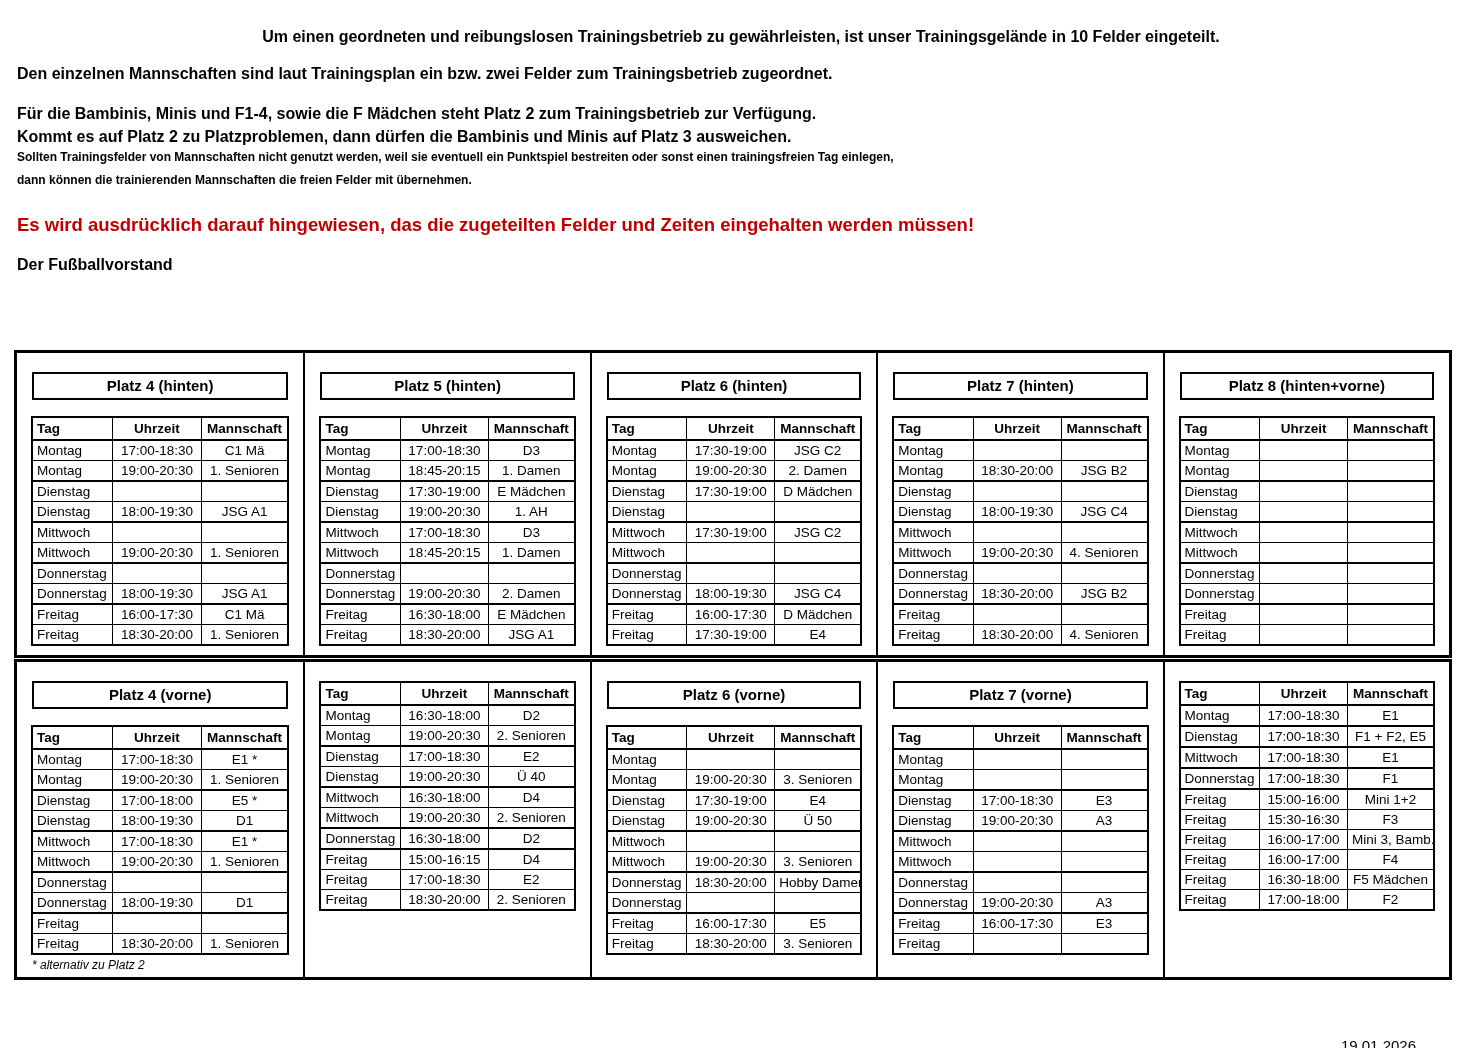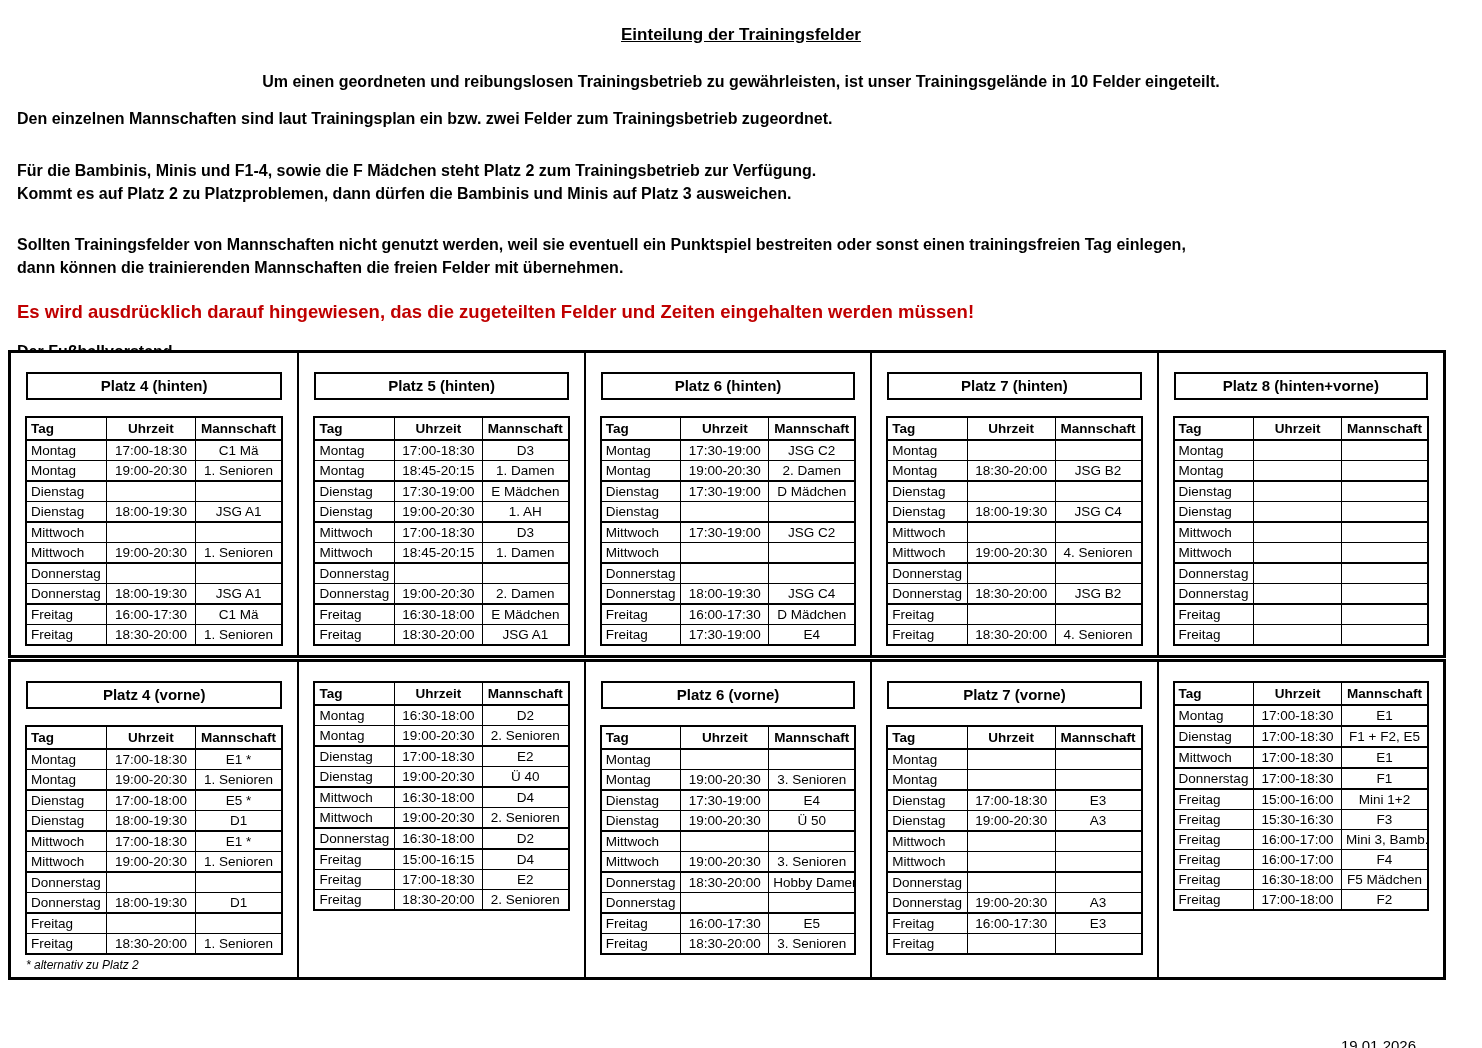--- a/index.html
+++ b/index.html
@@ -20,42 +20,41 @@
     text-decoration:underline;
   }
   .intro { margin:0 17px; }
   .ip {
     font-size:16px;
     font-weight:bold;
     margin:0;
   }
   .ip1 { margin-top:28px;text-align:center; }
   .ip2 { margin-top:19px; }
-  .ip3 { margin-top:34px; }
+  .ip3 { margin-top:22px; }
   .ip4 { margin-top:5px; }
   .p5 {
-    margin-top:30px;
-    font-size:16px;
+    font-size:12px;
     font-weight:bold;
     line-height:23px;
   }
   .warning {
     margin:22px 0 0;
     font-size:18.5px;
     font-weight:bold;
     color:var(--warning, #C00000);
   }
   .signature {
     margin:20px 0 0;
     font-size:16px;
     font-weight:bold;
   }
   .row-box {
     position:absolute;
-    left:8px;
+    left:14px;
     width:1438px;
     border:3px solid #000;
     box-sizing:border-box;
     display:grid;
     grid-template-columns:repeat(5, 1fr);
     background:#fff;
   }
   .row-box-top { top:350px; height:308px; }
   .row-box-bottom { top:659px; height:321px; }
   .panel {
@@ -107,21 +106,20 @@
     top:1037px;
     right:66px;
     font-size:15px;
   }
 </style>
 </head>
 <body>
 
 <div class="page">
 
-  <h1 class="doc-title">Einteilung der Trainingsfelder</h1>
 
   <div class="intro">
     <p class="ip ip1">Um einen geordneten und reibungslosen Trainingsbetrieb zu gewährleisten, ist unser Trainingsgelände in 10 Felder eingeteilt.</p>
     <p class="ip ip2">Den einzelnen Mannschaften sind laut Trainingsplan ein bzw. zwei Felder zum Trainingsbetrieb zugeordnet.</p>
     <p class="ip ip3">Für die Bambinis, Minis und F1-4, sowie die F Mädchen steht Platz 2 zum Trainingsbetrieb zur Verfügung.</p>
     <p class="ip ip4">Kommt es auf Platz 2 zu Platzproblemen, dann dürfen die Bambinis und Minis auf Platz 3 ausweichen.</p>
     <div class="p5">
       <div>Sollten Trainingsfelder von Mannschaften nicht genutzt werden, weil sie eventuell ein Punktspiel bestreiten oder sonst einen trainingsfreien Tag einlegen,</div>
       <div>dann können die trainierenden Mannschaften die freien Felder mit übernehmen.</div>
     </div>

